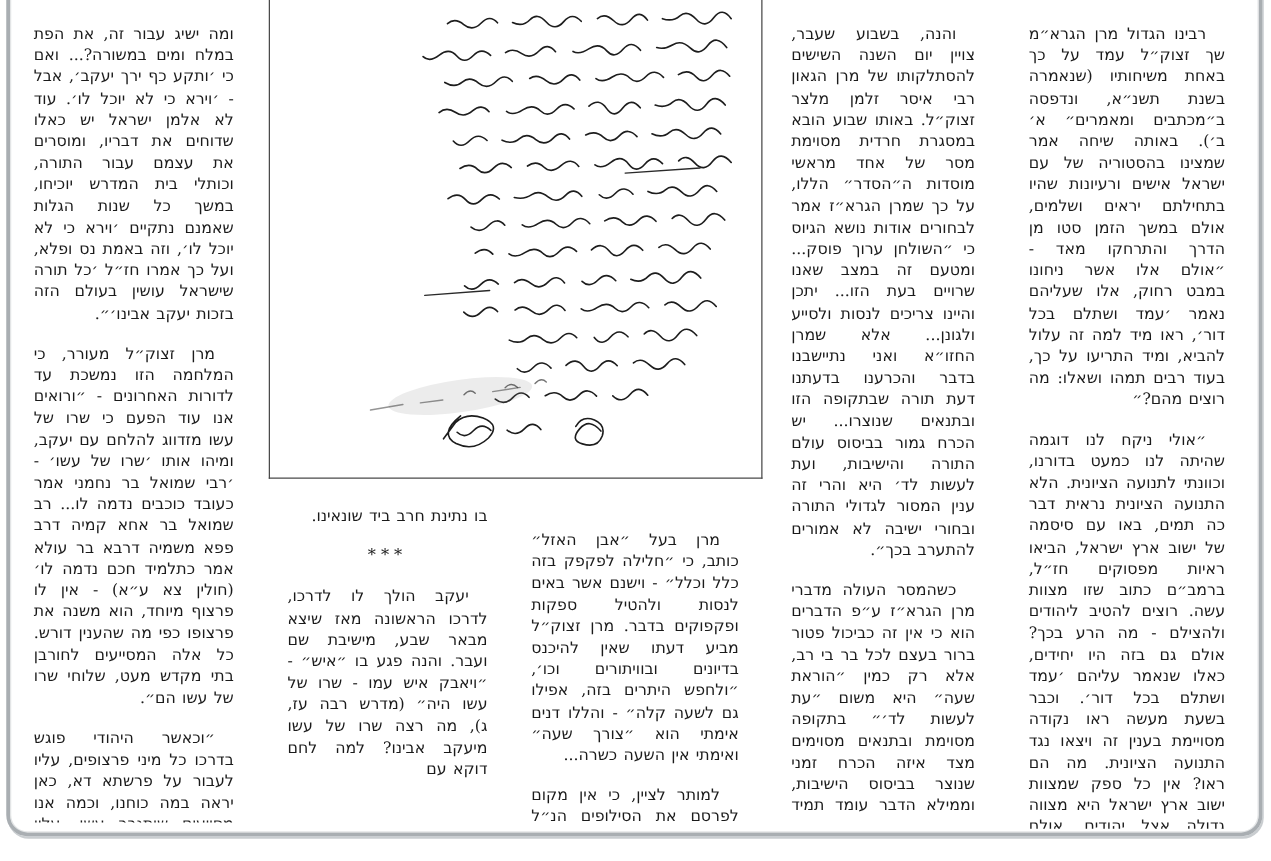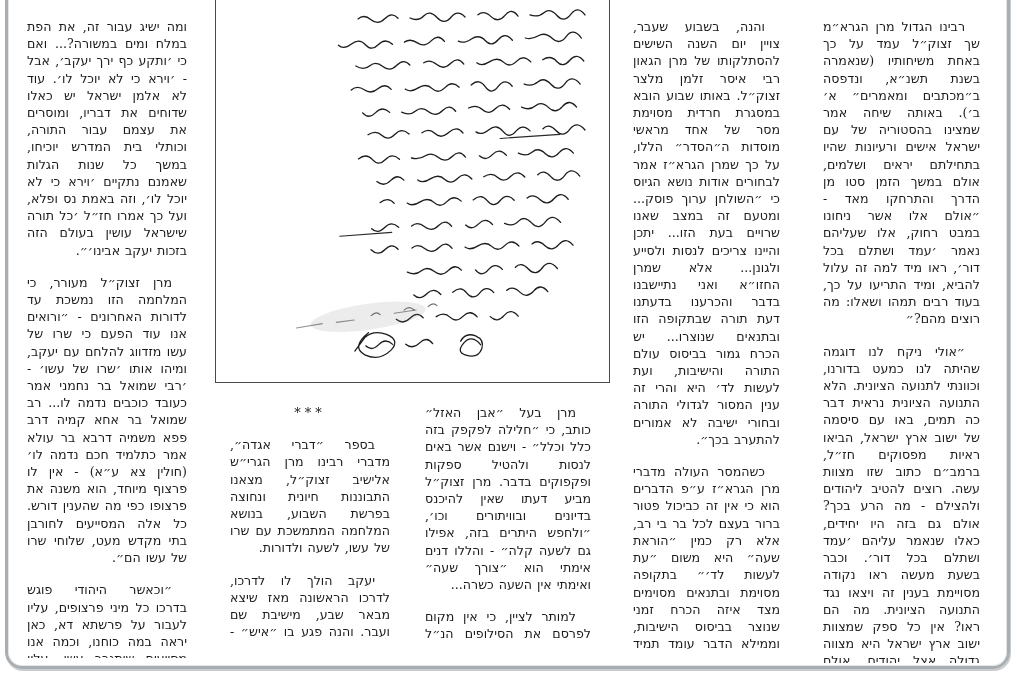--- a/index.html
+++ b/index.html
@@ -8,21 +8,21 @@
   .frame{position:absolute;left:5px;right:7px;top:-26px;bottom:20px;
          border:3px solid #a9aeb2;border-radius:6px 6px 17px 17px;
          box-shadow:inset 0 0 0 1px #e3e5e6, 1px 2px 0 #c9cdd0;pointer-events:none;}
   .col{position:absolute;text-align:justify;font-size:12.6px;line-height:17.2px;
        overflow:hidden;letter-spacing:0;word-spacing:1px;}
   .col p{margin:15px;}
   .col p.ind{text-indent:15px;}
   .sep{text-align:center;font-size:13px;letter-spacing:4px;margin:14px 0 10px 0;text-indent:0;}
   #col-right {top:3px;  right:22px; width:187px;height:660px;}
   #col-two   {top:3px;  right:222px;width:177px;height:650px;}
-  #col-mid   {top:389px;left:410px; width:196px;height:252px;}
+  #col-mid   {top:408px;left:410px; width:196px;height:252px;}
   #col-four  {top:389px;left:215px; width:190px;height:252px;}
   #col-left  {top:3px;  left:12px;  width:190px;height:655px;}
   .manuscript{position:absolute;top:0;left:215px;width:395px;height:383px;
               border:1px solid #4a4a4a;border-top:none;background:#fff;box-sizing:border-box;}
   .manuscript svg{display:block;width:100%;height:100%;}
   .hw{fill:none;stroke:#1d1d1d;stroke-width:1.3;stroke-linecap:round;stroke-linejoin:round;}
   .hw2{fill:none;stroke:#2a2a2a;stroke-width:1.1;stroke-linecap:round;}
 </style>
 </head>
 <body>
@@ -68,22 +68,22 @@
     <p class="ind">כשהמסר העולה מדברי מרן הגרא״ז ע״פ הדברים הוא כי אין זה כביכול פטור ברור בעצם לכל בר בי רב, אלא רק כמין ״הוראת שעה״ היא משום ״עת לעשות לד׳״ בתקופה מסוימת ובתנאים מסוימים מצד איזה הכרח זמני שנוצר בביסוס הישיבות, וממילא הדבר עומד תמיד בשאלה, מתי להורות להיפטר מהצבא ומתי לילך לצבא!...</p>
 
   </div>
 
   <div class="col" id="col-mid">
     <p class="ind">מרן בעל ״אבן האזל״ כותב, כי ״חלילה לפקפק בזה כלל וכלל״ - וישנם אשר באים לנסות ולהטיל ספקות ופקפוקים בדבר. מרן זצוק״ל מביע דעתו שאין להיכנס בדיונים ובוויתורים וכו׳, ״ולחפש היתרים בזה, אפילו גם לשעה קלה״ - והללו דנים אימתי הוא ״צורך שעה״ ואימתי אין השעה כשרה...</p>
     <p class="ind">למותר לציין, כי אין מקום לפרסם את הסילופים הנ״ל בכל זמן שהוא, וקל-וחומר עתה, בשעה קשה זו, כאשר יש בכך נתינת יד לפושעים אנשי השלטון החילוני והדתי-לאומי המניפים חרב על היכלי התורה. אך, למרבה הכאב, ישנם</p>
   </div>
 
   <div class="col" id="col-four">
+    <p>בו נתינת חרב ביד שונאינו.</p>
     <p class="sep">***</p>
-    <p class="ind">בספר ״דברי אגדה״, מדברי רבינו מרן הגרי״ש אלישיב זצוק״ל, מצאנו התבוננות חיונית ונחוצה בפרשת השבוע, בנושא המלחמה המתמשכת עם שרו של עשו, לשעה ולדורות.</p>
     <p class="ind">יעקב הולך לו לדרכו, לדרכו הראשונה מאז שיצא מבאר שבע, מישיבת שם ועבר. והנה פגע בו ״איש״ - ״ויאבק איש עמו - שרו של עשו היה״ (מדרש רבה עז, ג), מה רצה שרו של עשו מיעקב אבינו? למה לחם דוקא עם</p>
   </div>
 
   <div class="col" id="col-left">
     <p>ומה ישיג עבור זה, את הפת במלח ומים במשורה?... ואם כי ׳ותקע כף ירך יעקב׳, אבל - ׳וירא כי לא יוכל לו׳. עוד לא אלמן ישראל יש כאלו שדוחים את דבריו, ומוסרים את עצמם עבור התורה, וכותלי בית המדרש יוכיחו, במשך כל שנות הגלות שאמנם נתקיים ׳וירא כי לא יוכל לו׳, וזה באמת נס ופלא, ועל כך אמרו חז״ל ׳כל תורה שישראל עושין בעולם הזה בזכות יעקב אבינו׳״.</p>
     <p class="ind">מרן זצוק״ל מעורר, כי המלחמה הזו נמשכת עד לדורות האחרונים - ״ורואים אנו עוד הפעם כי שרו של עשו מזדווג להלחם עם יעקב, ומיהו אותו ׳שרו של עשו׳ - ׳רבי שמואל בר נחמני אמר כעובד כוכבים נדמה לו... רב שמואל בר אחא קמיה דרב פפא משמיה דרבא בר עולא אמר כתלמיד חכם נדמה לו׳ (חולין צא ע״א) - אין לו פרצוף מיוחד, הוא משנה את פרצופו כפי מה שהענין דורש. כל אלה המסייעים לחורבן בתי מקדש מעט, שלוחי שרו של עשו הם״.</p>
     <p class="ind">״וכאשר היהודי פוגש בדרכו כל מיני פרצופים, עליו לעבור על פרשתא דא, כאן יראה במה כוחנו, וכמה אנו מסייעים שיתגבר עשו. עליו לדעת כי על ׳וישקהו׳ של עשו יש נקודות, שהכוונה להגיע לידי מיתת נשיקה ח״ו, וכאשר עשו רוצה לעזור ליעקב, ׳אציגה נא עמך מן העם אשר אתי׳, לפקח על הרוחניות שלך - דחה יעקב אבינו בשתי ידיים. יהי לך אשר לך״!.</p>
     <p class="ind">אכן, המאבקים המתנהלים בשנים האחרונות נגד הנסיונות המונחים לפתחנו בזכות ״שרו של עשו״, מחייבים אותנו להיות ערניים בכל מארב של המבקשים לקעקע את חומות הקדושה ולפגוע בהיכלי התורה, בצורה כזו או אחרת.</p>
   </div>
 </div>

